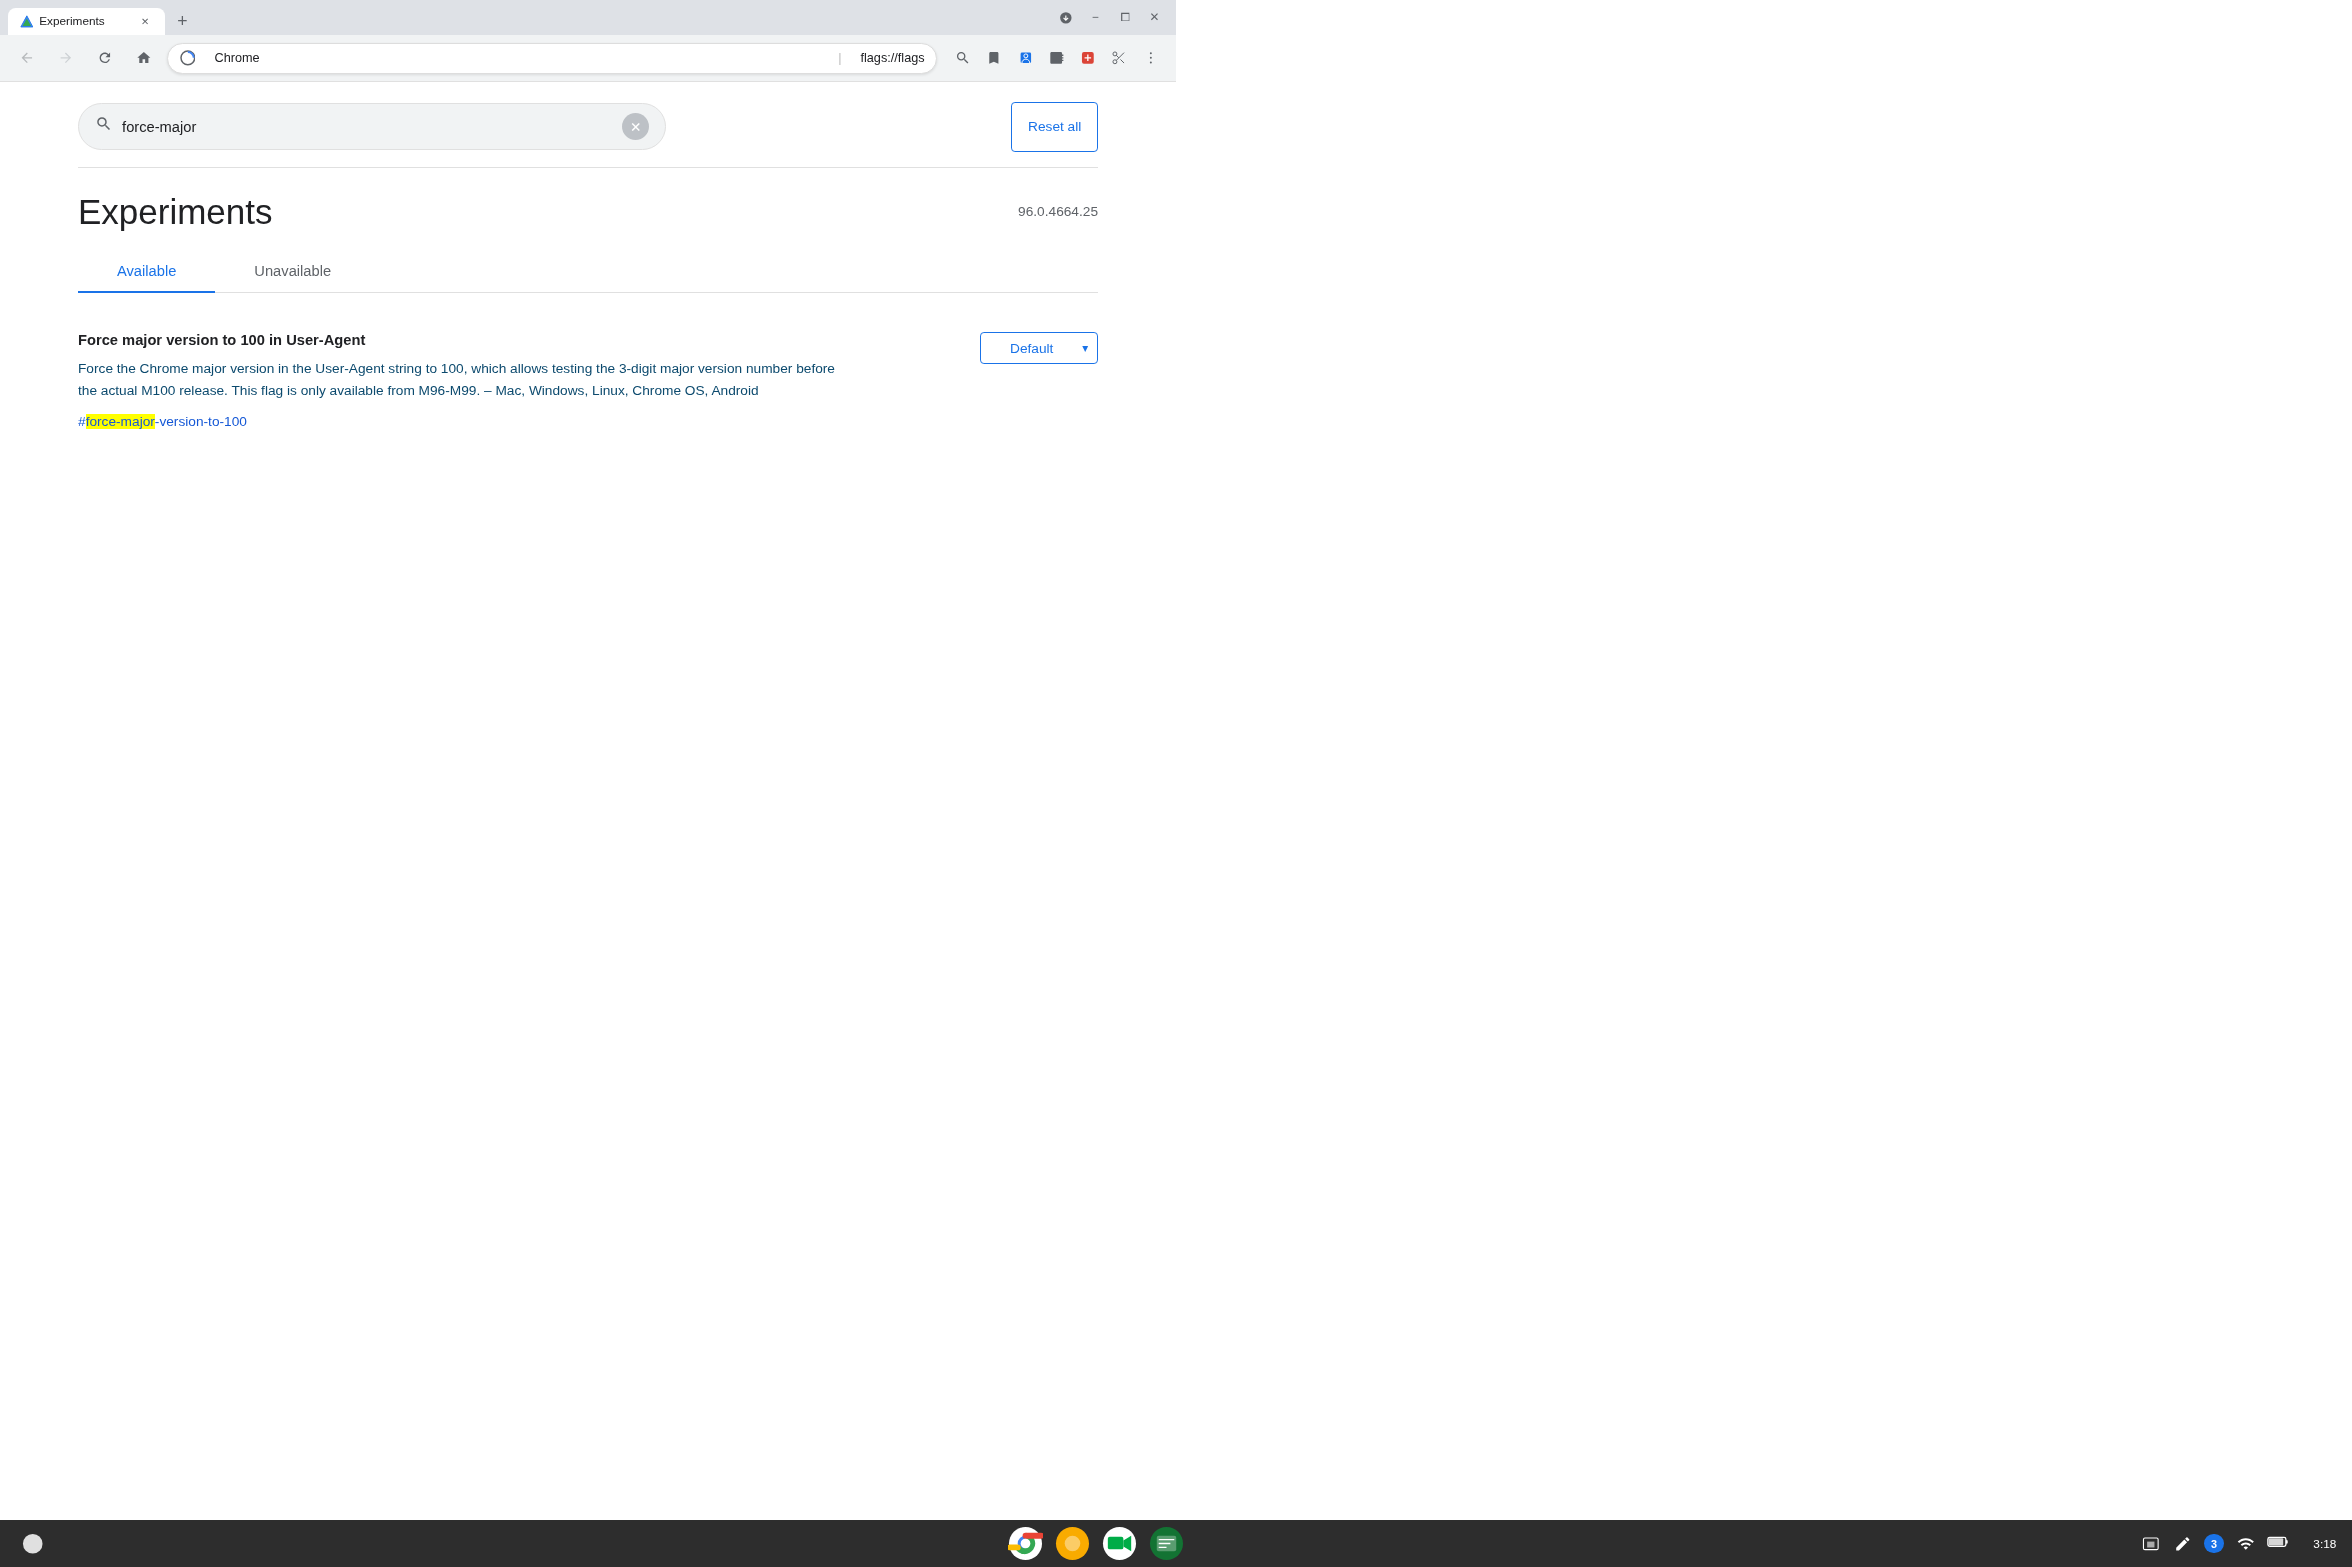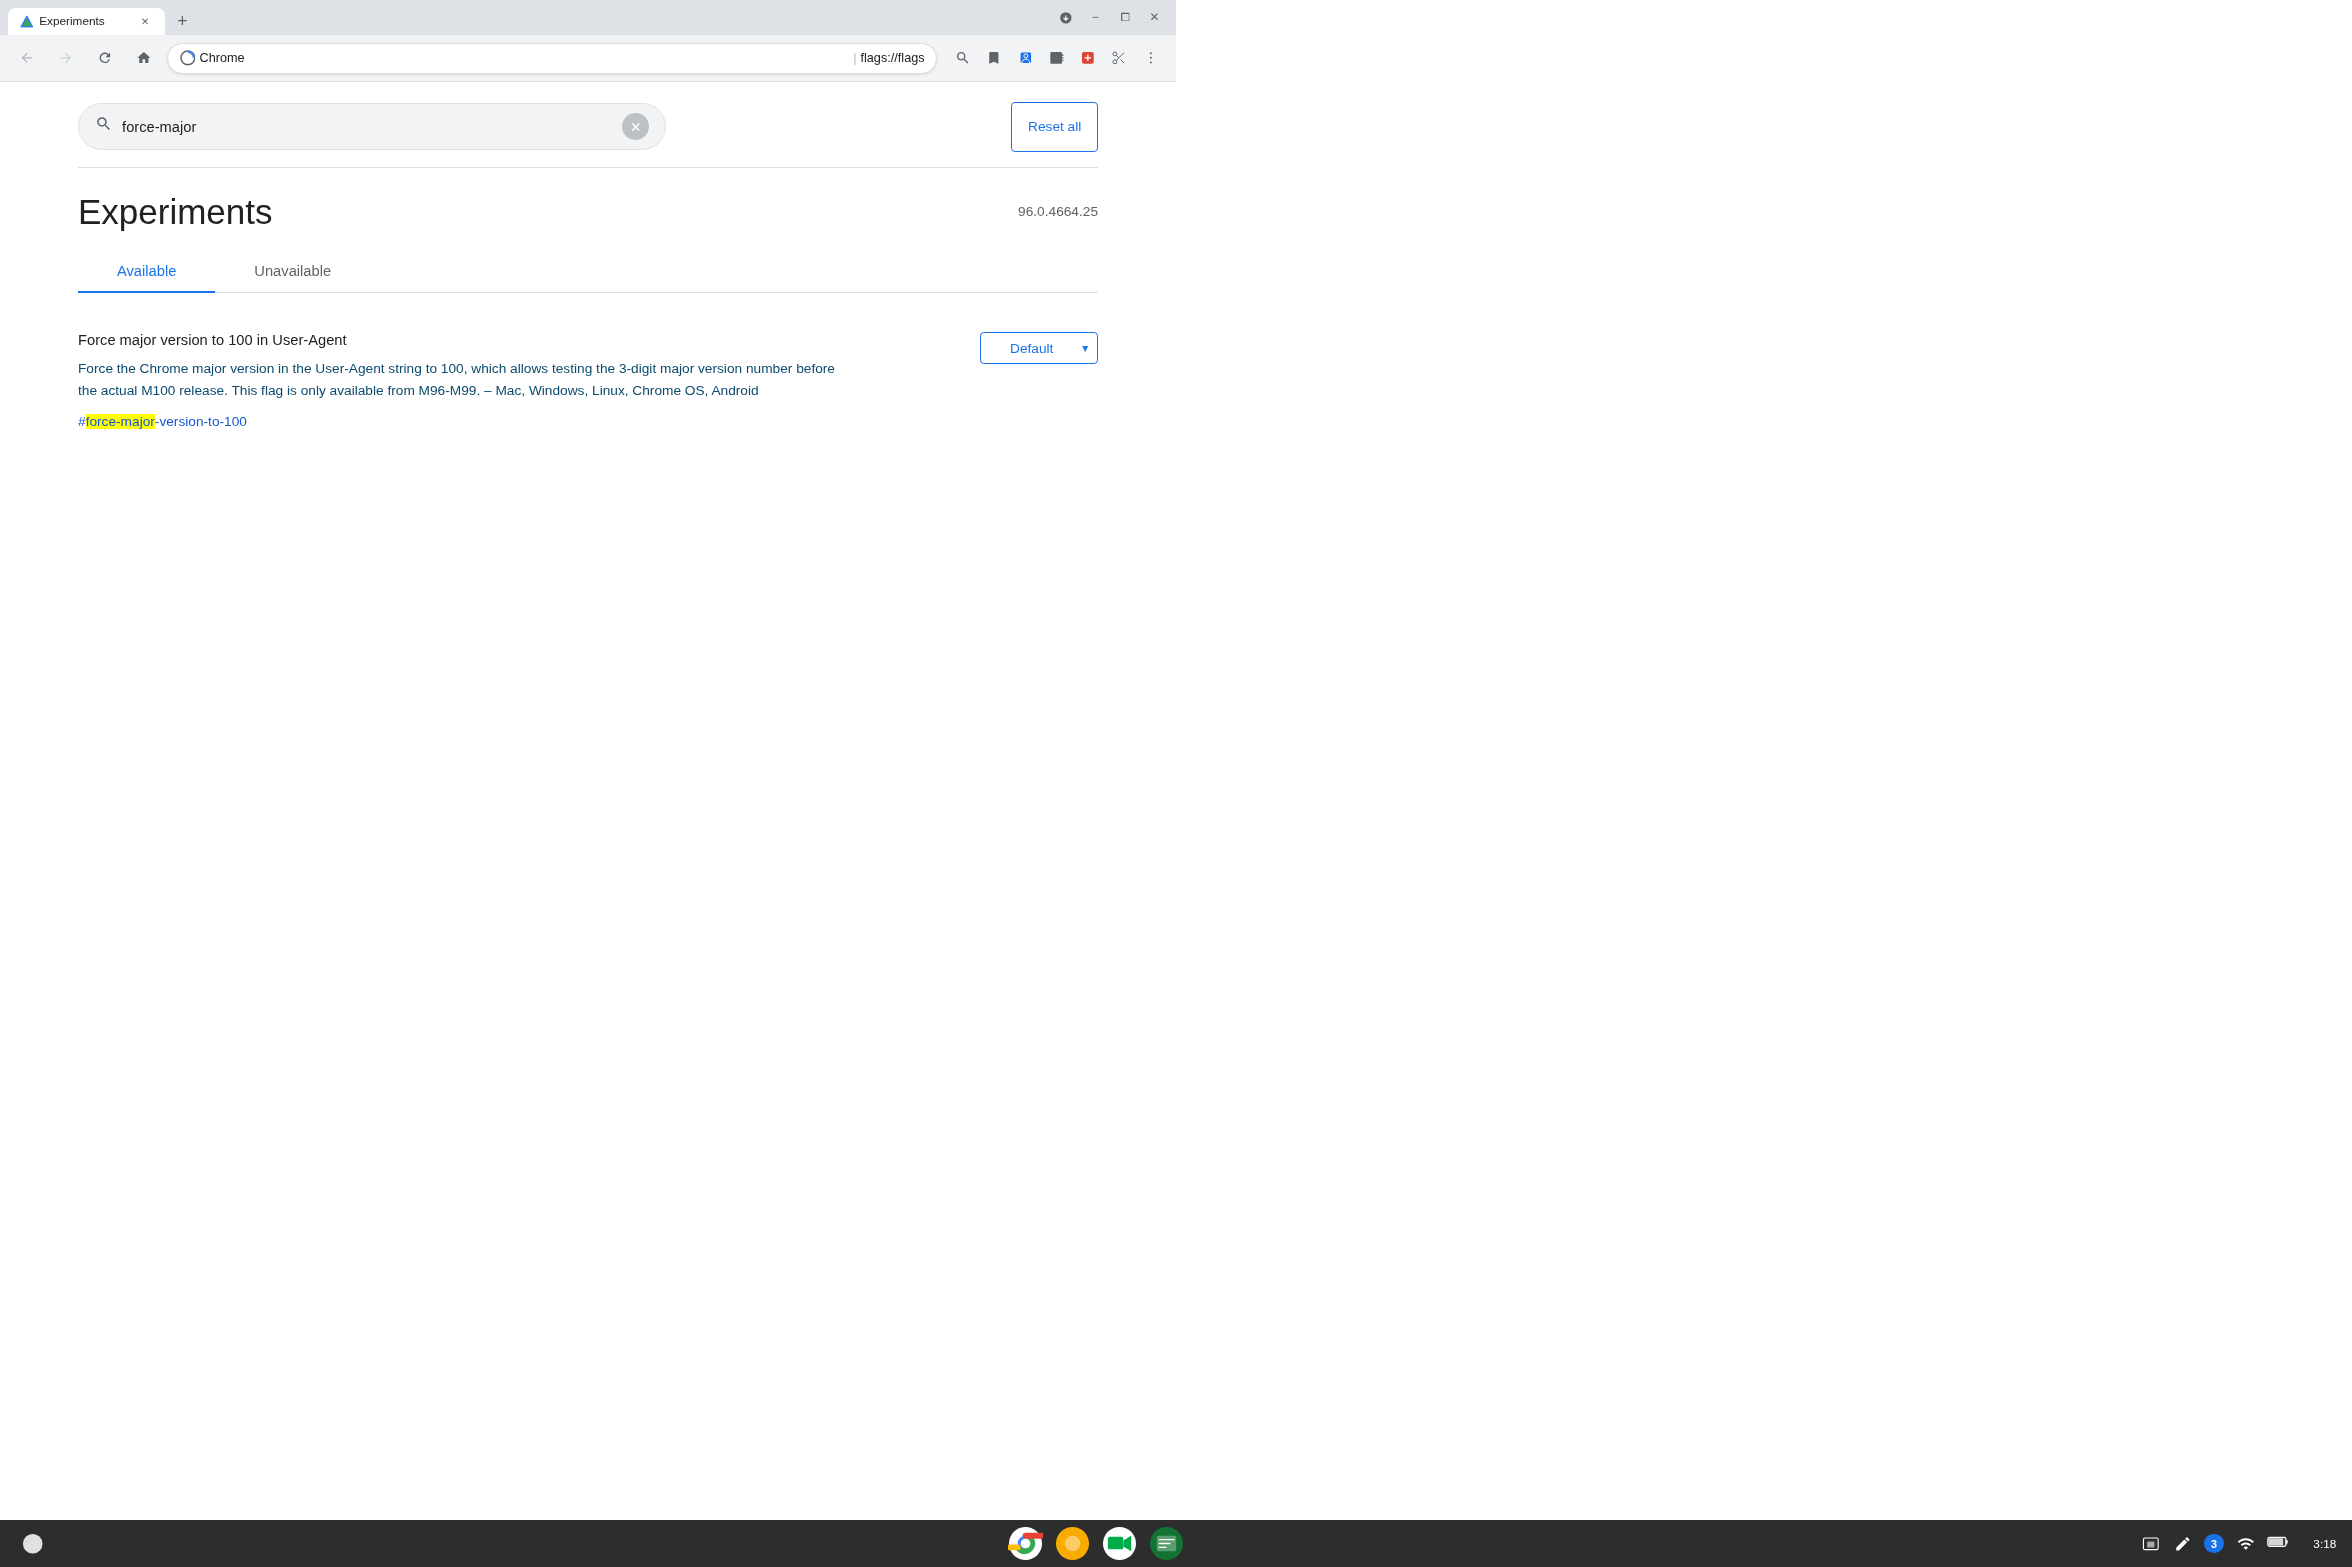--- a/index.html
+++ b/index.html
@@ -17,21 +17,21 @@
     .tab-title { font-size: 11.8px; color: #202124; flex: 1; overflow: hidden; text-overflow: ellipsis; white-space: nowrap; }
     .tab-close { width: 15.7px; height: 15.7px; border-radius: 50%; display: flex; align-items: center; justify-content: center; cursor: pointer; font-size: 9.8px; color: #5f6368; }
     .new-tab-btn { width: 27.4px; height: 27.4px; display: flex; align-items: center; justify-content: center; border-radius: 50%; margin-left: 3.9px; cursor: pointer; color: #5f6368; font-size: 17.6px; }
     .window-controls { display: flex; gap: 2px; margin-left: auto; }
     .window-btn { width: 27.4px; height: 27.4px; display: flex; align-items: center; justify-content: center; cursor: pointer; color: #5f6368; font-size: 11.8px; border-radius: 3.9px; }
 
     
     .nav-bar { height: 47px; background: #f1f3f4; display: flex; align-items: center; padding: 0 11.8px; gap: 7.8px; border-bottom: 1px solid #e0e0e0; }
     .nav-btn { width: 31px; height: 31px; border-radius: 50%; display: flex; align-items: center; justify-content: center; cursor: pointer; color: #5f6368; border: none; background: transparent; }
     .nav-btn.disabled { opacity: 0.4; cursor: default; }
-    .address-bar { flex: 1; height: 31px; background: #fff; border: 1px solid #ddd; border-radius: 15.7px; display: flex; align-items: center; padding: 0 11.8px; gap: 4px; box-shadow: 0 1px 2.9px rgba(0,0,0,0.1); }
+    .address-bar { flex: 1; height: 31px; background: #fff; border: 1px solid #ddd; border-radius: 15.7px; display: flex; align-items: center; padding: 0 11.8px; gap: 19px; box-shadow: 0 1px 2.9px rgba(0,0,0,0.1); }
     .address-favicon { width: 15.7px; height: 15.7px; color: #5f6368; }
     .address-text { font-size: 12.7px; color: #202124; flex: 1; }
     .address-separator { color: #bbb; font-size: 12.7px; }
     .address-url { font-size: 12.7px; color: #202124; }
     .nav-icons { display: flex; gap: 3.9px; margin-left: 3.9px; }
     .nav-icon-btn { width: 27.4px; height: 27.4px; border-radius: 50%; display: flex; align-items: center; justify-content: center; cursor: pointer; color: #5f6368; }
 
     
     .page-content { flex: 1; background: #fff; overflow-y: auto; }
 
@@ -55,21 +55,21 @@
     
     .tabs-section { padding: 19.6px 78px 0; }
     .tabs-bar { display: flex; border-bottom: 1px solid #e0e0e0; }
     .tab-item { padding: 11.8px 39px; font-size: 14.7px; cursor: pointer; color: #5f6368; border-bottom: 2.9px solid transparent; margin-bottom: -1px; }
     .tab-item.active { color: #1a73e8; border-bottom-color: #1a73e8; }
 
     
     .flag-section { padding: 23.5px 78px; }
     .flag-item { display: flex; align-items: flex-start; justify-content: space-between; padding: 15.7px 0; }
     .flag-content { flex: 1; max-width: 765px; }
-    .flag-title { font-size: 14.7px; font-weight: 400; color: #202124; margin-bottom: 9.8px; }
+    .flag-title { font-size: 14.7px; font-weight: 700; color: #202124; margin-bottom: 9.8px; }
     .flag-desc { font-size: 13.7px; color: #0c4a6e; line-height: 1.6; margin-bottom: 9.8px; }
     .flag-link { font-size: 13.7px; color: #1558d6; text-decoration: none; }
     .flag-link-highlight { background-color: #ffff00; }
     .flag-control { margin-left: 39px; }
     .flag-dropdown { height: 32px; padding: 0 29px; border: 1px solid #1a73e8; border-radius: 3.9px; background: #fff; color: #1a73e8; font-size: 13.7px; cursor: pointer; min-width: 118px; appearance: none; -webkit-appearance: none; padding-right: 27.4px; position: relative; }
     .flag-dropdown-wrapper { position: relative; display: inline-block; }
     .flag-dropdown-wrapper::after { content: '▾'; position: absolute; right: 9.8px; top: 50%; transform: translateY(-50%); color: #1a73e8; pointer-events: none; font-size: 11.8px; }
 
     
     .taskbar { height: 47px; background: #2d2d2d; display: flex; align-items: center; padding: 0 15.7px; position: fixed; bottom: 0; width: 100%; }

